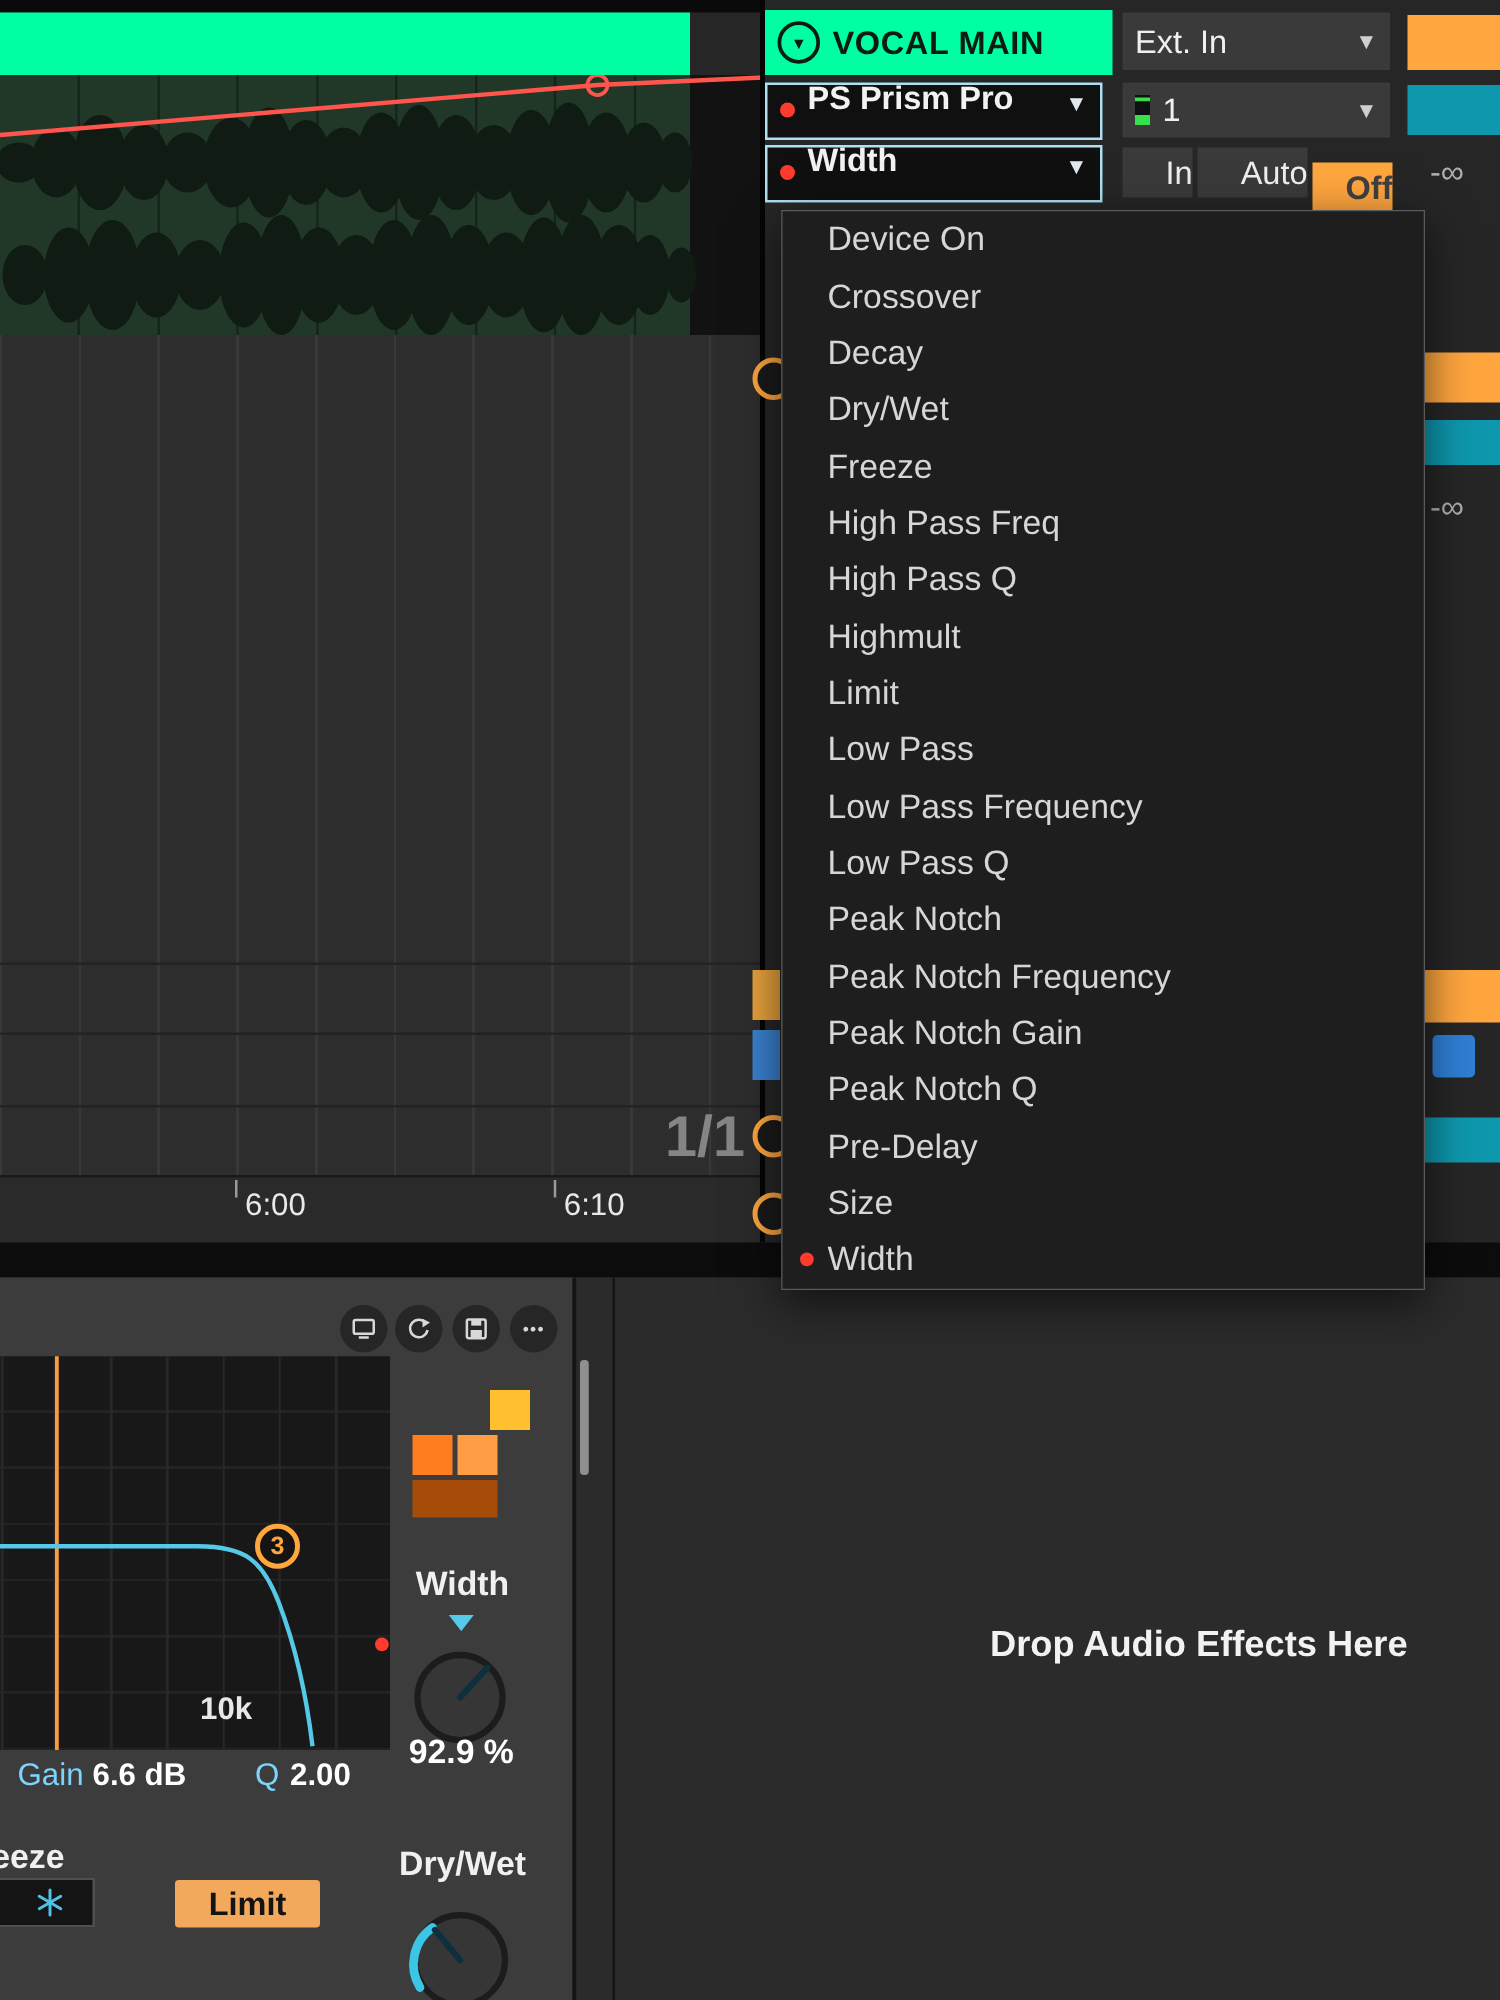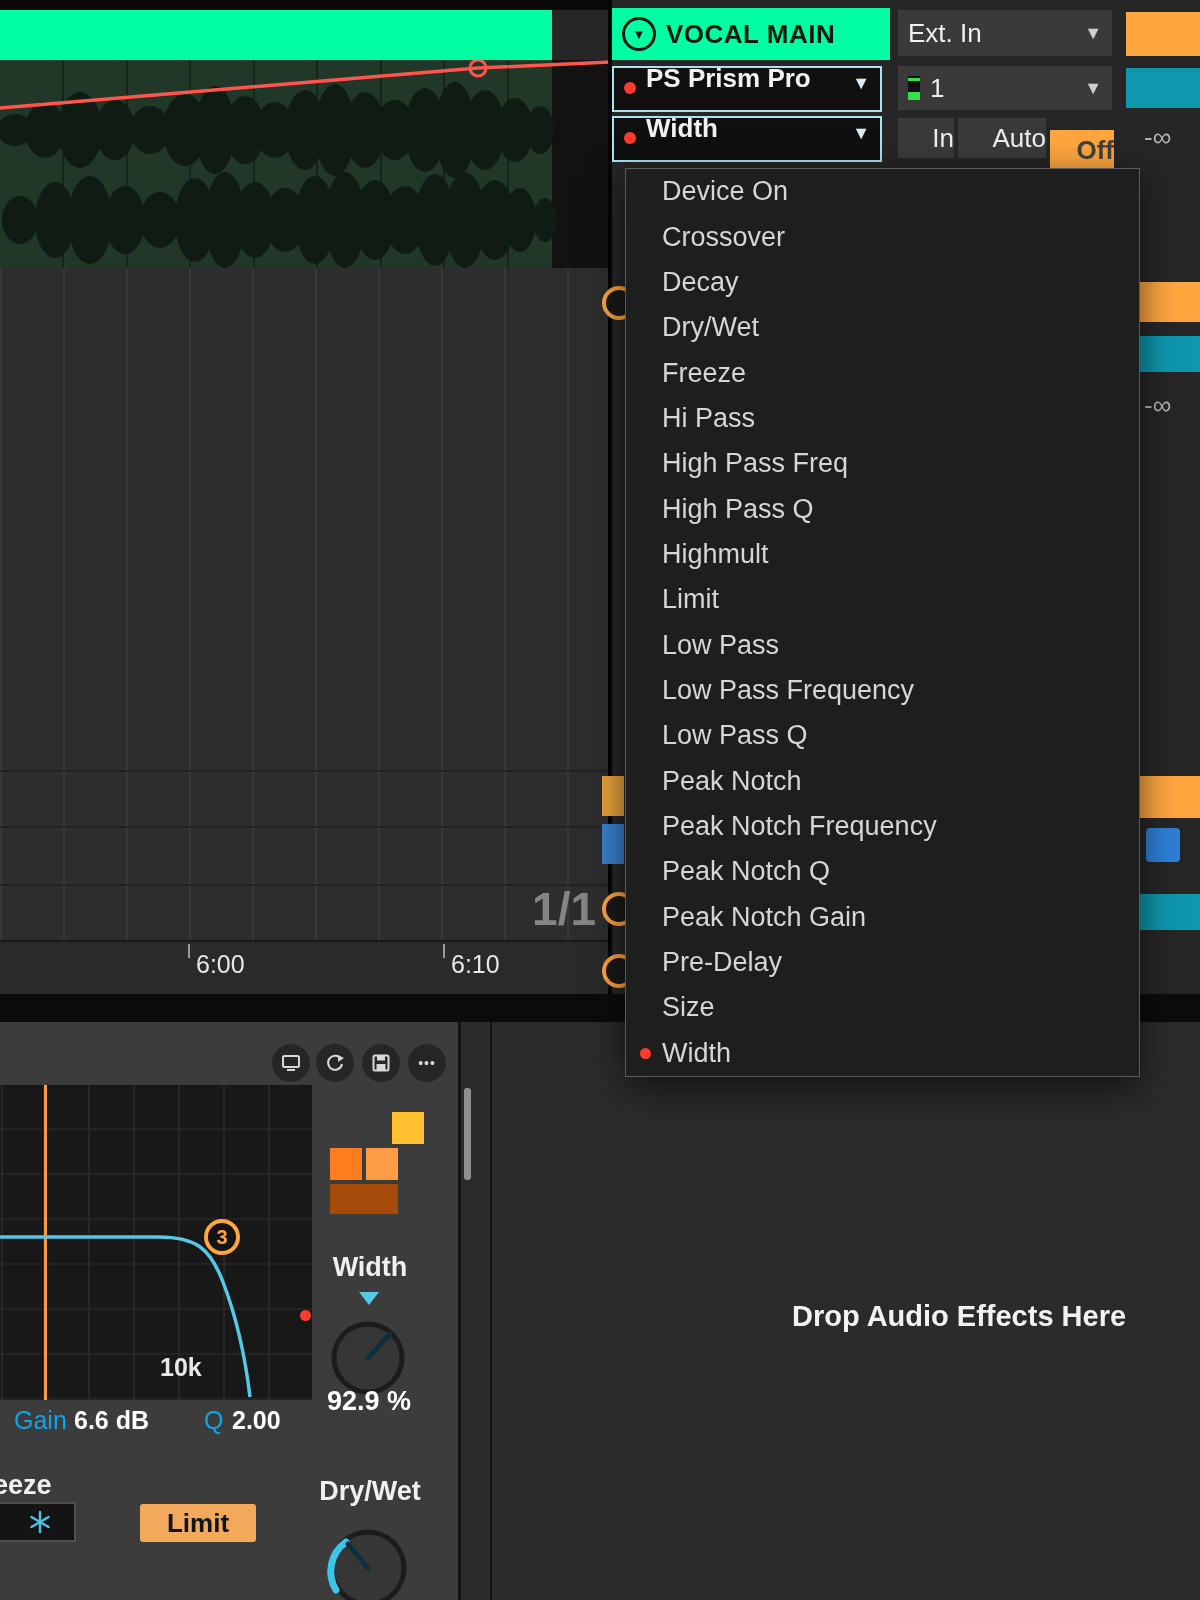--- a/index.html
+++ b/index.html
@@ -52,21 +52,21 @@
   .dz-label{left:792px;top:1300px;width:408px;font-size:29px;font-weight:bold;color:#f2f2f2;}
   .icon-btn{position:absolute;width:38px;height:38px;border-radius:50%;background:#262626;display:flex;align-items:center;justify-content:center;color:#d8d8d8;}
   .eq{left:0;top:1085px;width:312px;height:315px;background:#181818;
     background-image:repeating-linear-gradient(to right, #272727 0 2px, transparent 2px 45px),
                      repeating-linear-gradient(to bottom, #232323 0 2px, transparent 2px 45px);
     background-position:43px 0, 0 43px;}
   .eq-orange-line{left:44px;top:1085px;width:3px;height:315px;background:#ff9a3c;}
   .band-marker{left:204px;top:1219px;width:36px;height:36px;border:4px solid #ffa63f;border-radius:50%;background:#141414;color:#ffa63f;font-weight:bold;font-size:20px;display:flex;align-items:center;justify-content:center;box-sizing:border-box;z-index:3;}
   .freq-lab{left:160px;top:1353px;font-size:25px;font-weight:bold;color:#e8e8e8;z-index:3;}
   .eqv{top:1406px;font-size:25px;}
-  .lab-gray{color:#0ea5e9;}
+  .lab-gray{color:#7dd3fc;}
   .lab-white{color:#ffffff;font-weight:bold;}
   .sq{position:absolute;}
   .knob-title{font-size:27px;font-weight:bold;color:#f0f0f0;text-align:center;}
   .cyan-tri{left:359px;top:1292px;width:0;height:0;border-left:10px solid transparent;border-right:10px solid transparent;border-top:13px solid #56c8e8;}
   .auto-dot{left:300px;top:1310px;width:11px;height:11px;border-radius:50%;background:#ff3b30;}
   .knob-val{left:312px;top:1386px;width:114px;text-align:center;font-size:27px;font-weight:bold;color:#fff;}
   .freeze-box{left:-30px;top:1502px;width:106px;height:40px;background:#141414;border:2px solid #4f4f4f;display:flex;align-items:center;justify-content:flex-end;padding-right:22px;box-sizing:border-box;}
   .limit-btn{left:140px;top:1504px;width:116px;height:38px;background:#f2a95c;border-radius:3px;display:flex;align-items:center;justify-content:center;font-size:26px;font-weight:bold;color:#141414;}
 </style>
 </head>
@@ -219,24 +219,20 @@
     <div class="mi">
         <span class="mi-dot"></span>
         <span class="mi-label">Dry/Wet</span>
       </div>
     <div class="mi">
         <span class="mi-dot"></span>
         <span class="mi-label">Freeze</span>
       </div>
     <div class="mi">
         <span class="mi-dot"></span>
-        <span class="mi-label">Hi Pass</span>
-      </div>
-    <div class="mi">
-        <span class="mi-dot"></span>
         <span class="mi-label">High Pass Freq</span>
       </div>
     <div class="mi">
         <span class="mi-dot"></span>
         <span class="mi-label">High Pass Q</span>
       </div>
     <div class="mi">
         <span class="mi-dot"></span>
         <span class="mi-label">Highmult</span>
       </div>
@@ -259,25 +255,25 @@
     <div class="mi">
         <span class="mi-dot"></span>
         <span class="mi-label">Peak Notch</span>
       </div>
     <div class="mi">
         <span class="mi-dot"></span>
         <span class="mi-label">Peak Notch Frequency</span>
       </div>
     <div class="mi">
         <span class="mi-dot"></span>
+        <span class="mi-label">Peak Notch Gain</span>
+      </div>
+    <div class="mi">
+        <span class="mi-dot"></span>
         <span class="mi-label">Peak Notch Q</span>
-      </div>
-    <div class="mi">
-        <span class="mi-dot"></span>
-        <span class="mi-label">Peak Notch Gain</span>
       </div>
     <div class="mi">
         <span class="mi-dot"></span>
         <span class="mi-label">Pre-Delay</span>
       </div>
     <div class="mi">
         <span class="mi-dot"></span>
         <span class="mi-label">Size</span>
       </div>
     <div class="mi">

